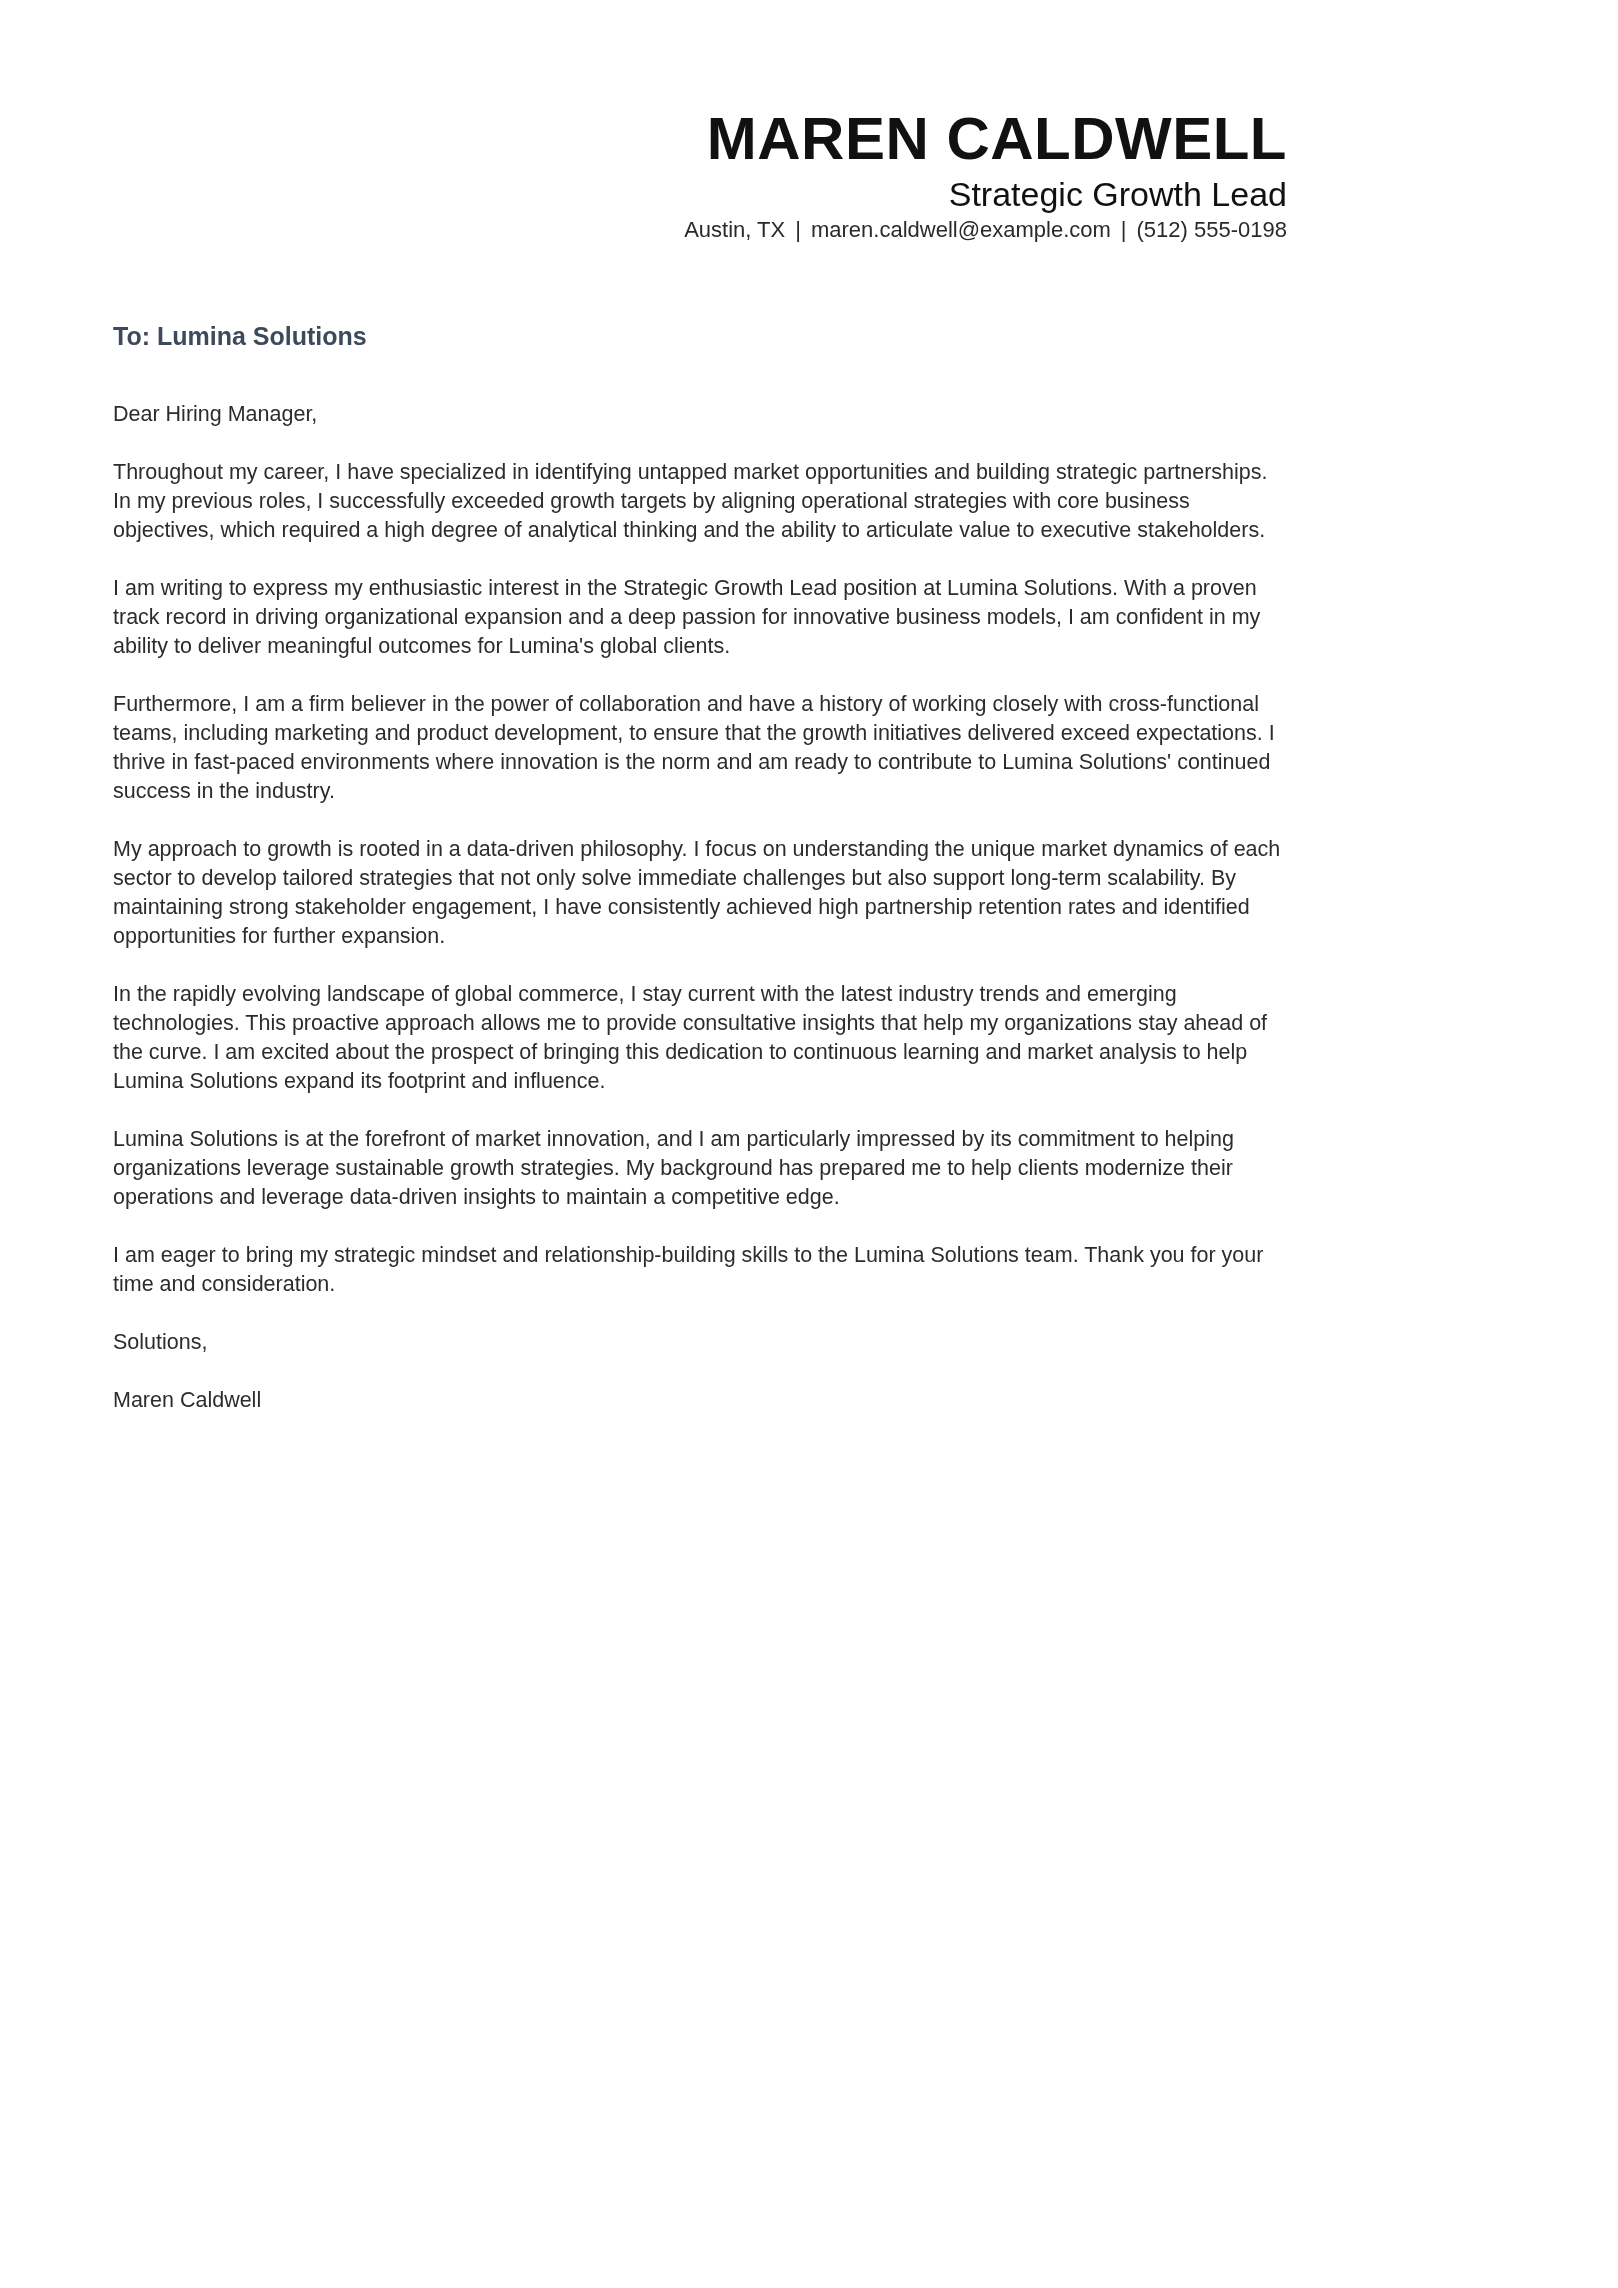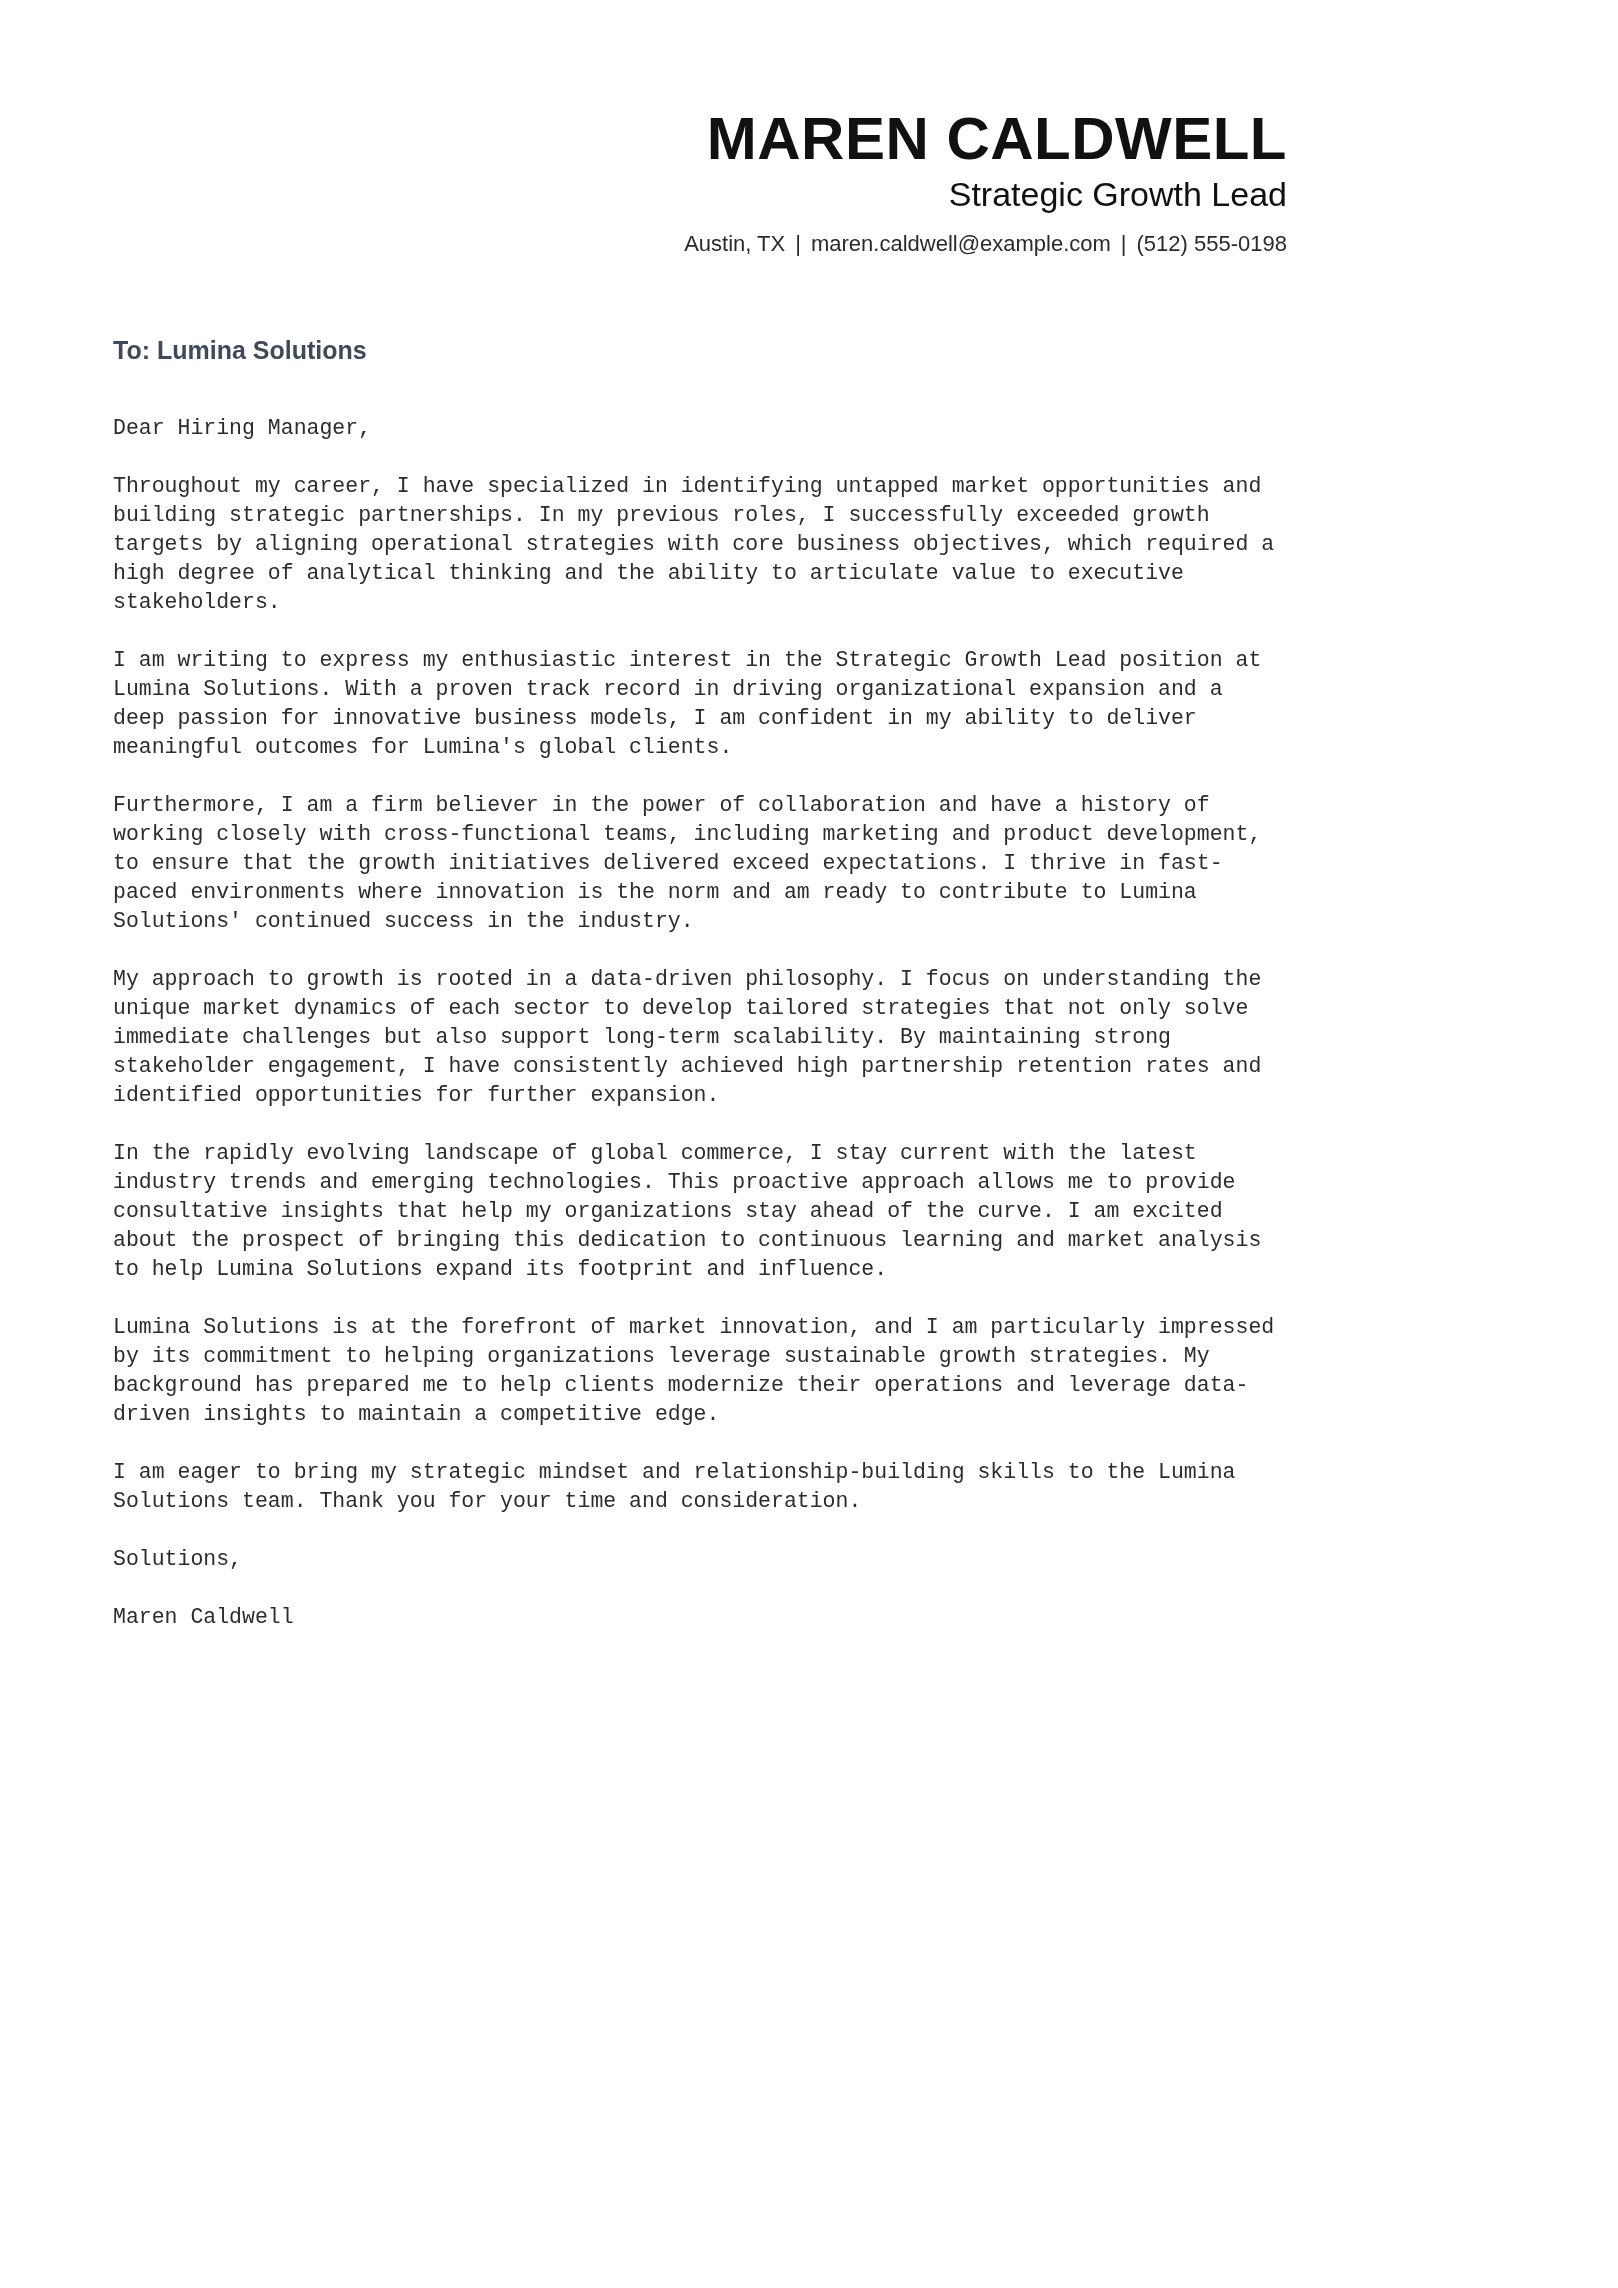--- a/index.html
+++ b/index.html
@@ -36,21 +36,20 @@
     color: var(--heading-text, #111111);
   }
   .job-title {
     margin-top: 1px;
     font-size: 34px;
     line-height: 1.25;
     font-weight: 400;
     color: var(--heading-text, #111111);
   }
   .contact-line {
-    margin-top: 14px;
     font-size: 22px;
     line-height: 1.3;
     color: var(--contact-text, #2a2a2a);
   }
   .contact-sep {
     display: inline-block;
     padding: 0 10px;
     color: var(--contact-text, #2a2a2a);
   }
 
@@ -60,21 +59,20 @@
     font-size: 25px;
     line-height: 1.3;
     color: var(--recipient-text, #3d4a5c);
     font-weight: bold;
   }
   .letter-body {
     margin-top: 47px;
     font-size: 21.5px;
     line-height: 29px;
     color: var(--body-text, #2c2c2c);
-    font-family: Liberation Mono, monospace;
   }
   .letter-body p {
     margin: 0 0 29px 0;
   }
   .letter-body p:last-child {
     margin-bottom: 0;
   }
 </style>
 </head>
 <body>

